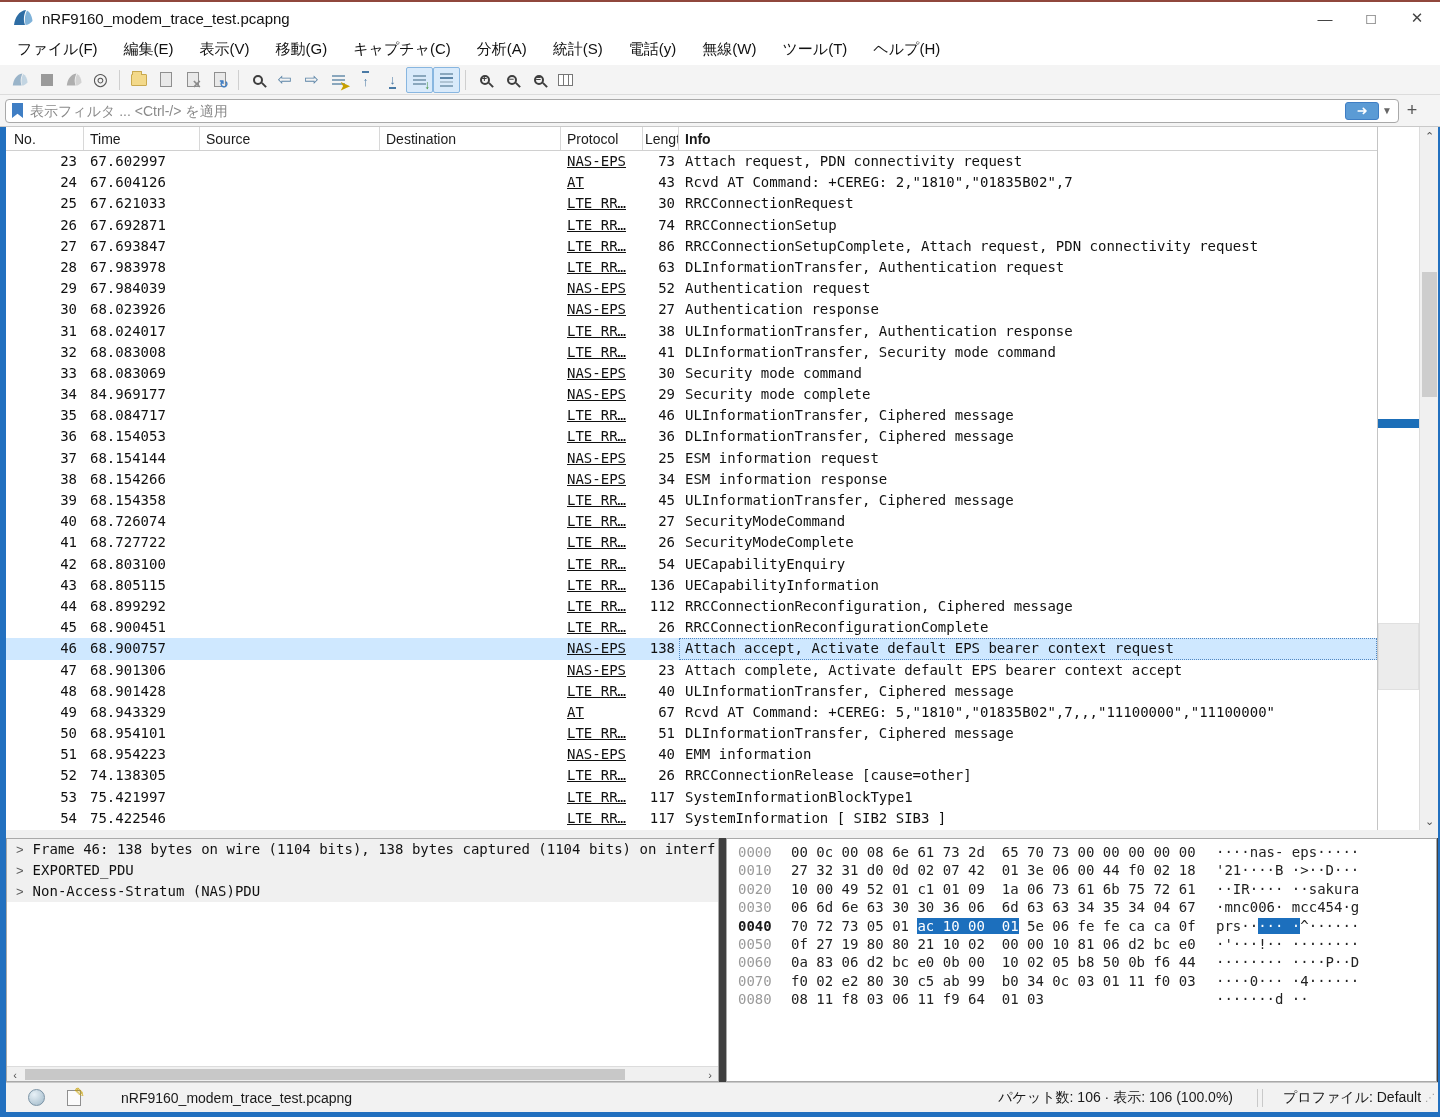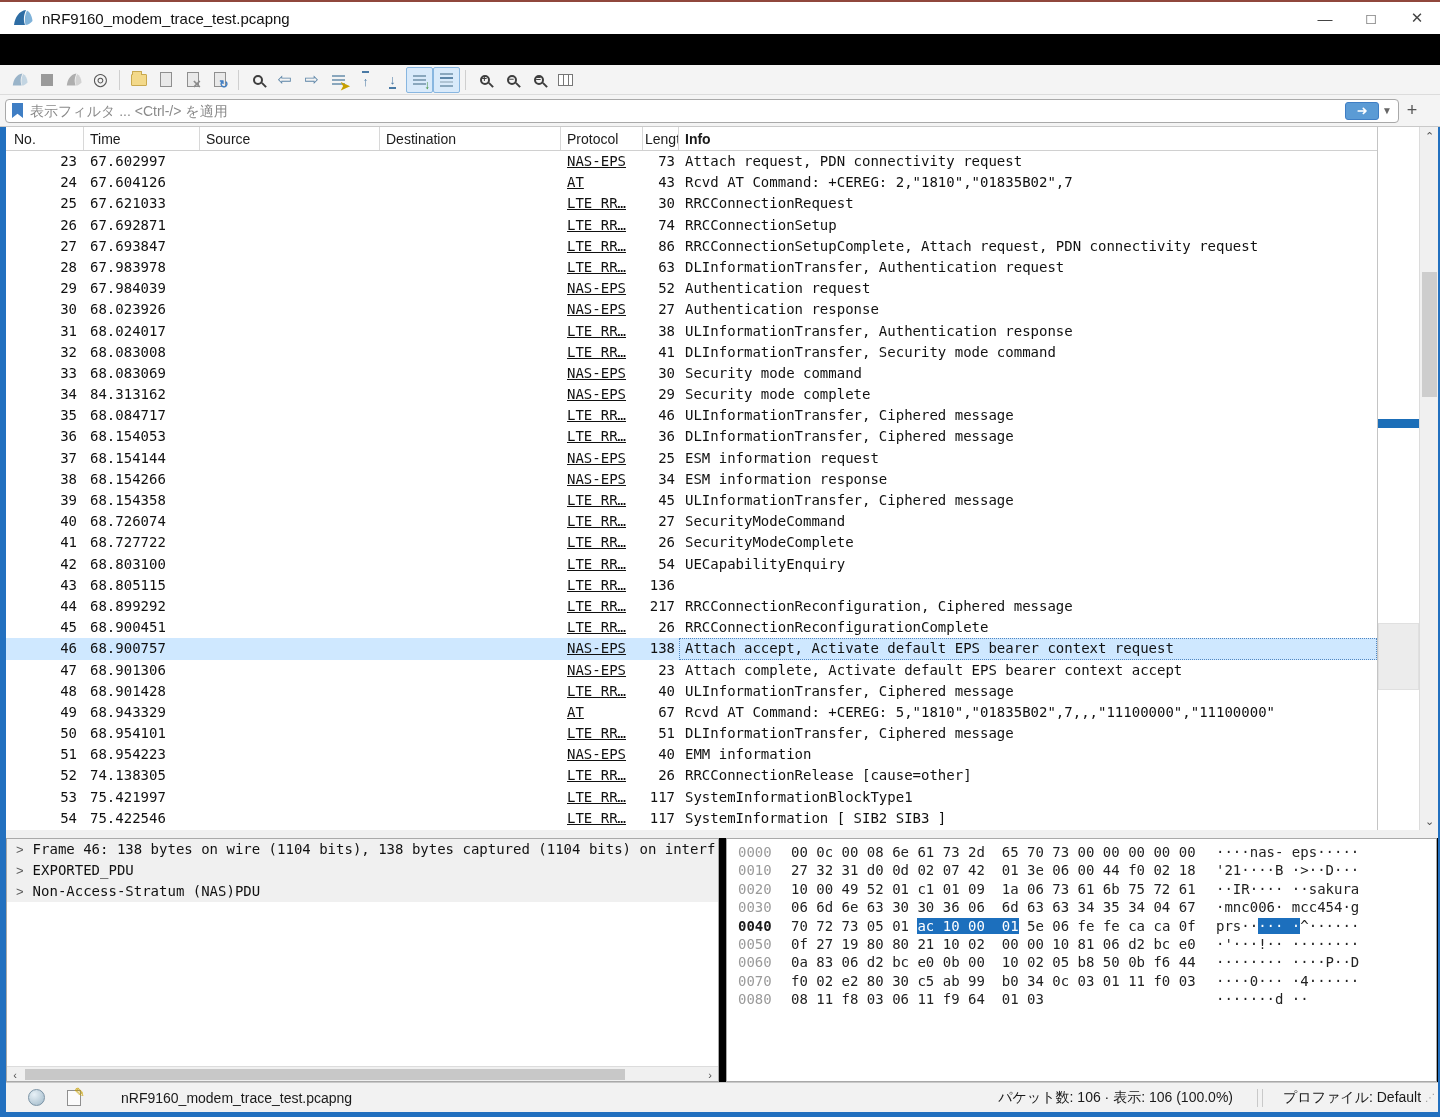--- a/index.html
+++ b/index.html
@@ -1,18 +1,18 @@
 <!DOCTYPE html>
 <html><head>
 <meta charset="utf-8">
 <style>
   * { margin:0; padding:0; box-sizing:border-box; }
   html,body { width:1440px; height:1117px; background:#fff; font-family:"Liberation Sans",sans-serif; overflow:hidden; }
   .abs { position:absolute; }
-  #win { position:relative; width:1440px; height:1117px; background:#000000; }
+  #win { position:relative; width:1440px; height:1117px; background:#404040; }
 
   
   #top-line { left:0; top:0; width:1440px; height:2px; background:#90473c; }
   #left-border { left:0; top:127px; width:6px; height:985px; background:#2270bf; }
   #right-border { left:1438px; top:127px; width:2px; height:985px; background:#2270bf; }
   #bottom-border { left:0; top:1112px; width:1440px; height:5px; background:#2270bf; }
 
   
   #titlebar { left:0; top:2px; width:1440px; height:32px; background:#fff; display:flex; align-items:center; }
   #app-logo { width:20px; height:18px; margin-left:13px; }
@@ -123,20 +123,33 @@
         <path d="M12.5 16 C11 10.5 12 5.5 14 1.5 C17 3 19 7 19.5 12 C17 14.5 15 16 12.5 16 Z" fill="#7fb2d9"></path>
       </svg>
     <span id="title-text">nRF9160_modem_trace_test.pcapng</span>
     <div id="win-controls">
       <span class="wbtn">—</span>
       <span class="wbtn">□</span>
       <span class="wbtn">✕</span>
     </div>
   </div>
 
+  <div class="abs" id="menubar">
+      <span class="menu-item">ファイル(F)</span>
+      <span class="menu-item">編集(E)</span>
+      <span class="menu-item">表示(V)</span>
+      <span class="menu-item">移動(G)</span>
+      <span class="menu-item">キャプチャ(C)</span>
+      <span class="menu-item">分析(A)</span>
+      <span class="menu-item">統計(S)</span>
+      <span class="menu-item">電話(y)</span>
+      <span class="menu-item">無線(W)</span>
+      <span class="menu-item">ツール(T)</span>
+      <span class="menu-item">ヘルプ(H)</span>
+    </div>
 
   <div class="abs" id="toolbar">
     <span class="tbtn">
         <svg class="fin" viewBox="0 0 20 18">
           <path d="M1 16 C2 8 6 2 13 1 C11 6 10 10 12 16 Z" fill="#9ab4c9"></path>
           <path d="M12.5 16 C11 10.5 12 5.5 14 1.5 C17 3 19 7 19.5 12 C17 14.5 15 16 12.5 16 Z" fill="#c3d5e2"></path>
         </svg>
       </span>
     <span class="tbtn">
         <span class="sq"></span>
@@ -253,31 +266,31 @@
         <div class="plrow"><span class="c-no">24</span><span class="c-time">67.604126</span><span class="c-src"></span><span class="c-dst"></span><span class="c-proto">AT</span><span class="c-len">43</span><span class="c-info">Rcvd AT Command: +CEREG: 2,"1810","01835B02",7</span></div>
         <div class="plrow"><span class="c-no">25</span><span class="c-time">67.621033</span><span class="c-src"></span><span class="c-dst"></span><span class="c-proto">LTE RR…</span><span class="c-len">30</span><span class="c-info">RRCConnectionRequest</span></div>
         <div class="plrow"><span class="c-no">26</span><span class="c-time">67.692871</span><span class="c-src"></span><span class="c-dst"></span><span class="c-proto">LTE RR…</span><span class="c-len">74</span><span class="c-info">RRCConnectionSetup</span></div>
         <div class="plrow"><span class="c-no">27</span><span class="c-time">67.693847</span><span class="c-src"></span><span class="c-dst"></span><span class="c-proto">LTE RR…</span><span class="c-len">86</span><span class="c-info">RRCConnectionSetupComplete, Attach request, PDN connectivity request</span></div>
         <div class="plrow"><span class="c-no">28</span><span class="c-time">67.983978</span><span class="c-src"></span><span class="c-dst"></span><span class="c-proto">LTE RR…</span><span class="c-len">63</span><span class="c-info">DLInformationTransfer, Authentication request</span></div>
         <div class="plrow"><span class="c-no">29</span><span class="c-time">67.984039</span><span class="c-src"></span><span class="c-dst"></span><span class="c-proto">NAS-EPS</span><span class="c-len">52</span><span class="c-info">Authentication request</span></div>
         <div class="plrow"><span class="c-no">30</span><span class="c-time">68.023926</span><span class="c-src"></span><span class="c-dst"></span><span class="c-proto">NAS-EPS</span><span class="c-len">27</span><span class="c-info">Authentication response</span></div>
         <div class="plrow"><span class="c-no">31</span><span class="c-time">68.024017</span><span class="c-src"></span><span class="c-dst"></span><span class="c-proto">LTE RR…</span><span class="c-len">38</span><span class="c-info">ULInformationTransfer, Authentication response</span></div>
         <div class="plrow"><span class="c-no">32</span><span class="c-time">68.083008</span><span class="c-src"></span><span class="c-dst"></span><span class="c-proto">LTE RR…</span><span class="c-len">41</span><span class="c-info">DLInformationTransfer, Security mode command</span></div>
         <div class="plrow"><span class="c-no">33</span><span class="c-time">68.083069</span><span class="c-src"></span><span class="c-dst"></span><span class="c-proto">NAS-EPS</span><span class="c-len">30</span><span class="c-info">Security mode command</span></div>
-        <div class="plrow"><span class="c-no">34</span><span class="c-time">84.313162</span><span class="c-src"></span><span class="c-dst"></span><span class="c-proto">NAS-EPS</span><span class="c-len">29</span><span class="c-info">Security mode complete</span></div>
+        <div class="plrow"><span class="c-no">34</span><span class="c-time">84.969177</span><span class="c-src"></span><span class="c-dst"></span><span class="c-proto">NAS-EPS</span><span class="c-len">29</span><span class="c-info">Security mode complete</span></div>
         <div class="plrow"><span class="c-no">35</span><span class="c-time">68.084717</span><span class="c-src"></span><span class="c-dst"></span><span class="c-proto">LTE RR…</span><span class="c-len">46</span><span class="c-info">ULInformationTransfer, Ciphered message</span></div>
         <div class="plrow"><span class="c-no">36</span><span class="c-time">68.154053</span><span class="c-src"></span><span class="c-dst"></span><span class="c-proto">LTE RR…</span><span class="c-len">36</span><span class="c-info">DLInformationTransfer, Ciphered message</span></div>
         <div class="plrow"><span class="c-no">37</span><span class="c-time">68.154144</span><span class="c-src"></span><span class="c-dst"></span><span class="c-proto">NAS-EPS</span><span class="c-len">25</span><span class="c-info">ESM information request</span></div>
         <div class="plrow"><span class="c-no">38</span><span class="c-time">68.154266</span><span class="c-src"></span><span class="c-dst"></span><span class="c-proto">NAS-EPS</span><span class="c-len">34</span><span class="c-info">ESM information response</span></div>
         <div class="plrow"><span class="c-no">39</span><span class="c-time">68.154358</span><span class="c-src"></span><span class="c-dst"></span><span class="c-proto">LTE RR…</span><span class="c-len">45</span><span class="c-info">ULInformationTransfer, Ciphered message</span></div>
         <div class="plrow"><span class="c-no">40</span><span class="c-time">68.726074</span><span class="c-src"></span><span class="c-dst"></span><span class="c-proto">LTE RR…</span><span class="c-len">27</span><span class="c-info">SecurityModeCommand</span></div>
         <div class="plrow"><span class="c-no">41</span><span class="c-time">68.727722</span><span class="c-src"></span><span class="c-dst"></span><span class="c-proto">LTE RR…</span><span class="c-len">26</span><span class="c-info">SecurityModeComplete</span></div>
         <div class="plrow"><span class="c-no">42</span><span class="c-time">68.803100</span><span class="c-src"></span><span class="c-dst"></span><span class="c-proto">LTE RR…</span><span class="c-len">54</span><span class="c-info">UECapabilityEnquiry</span></div>
-        <div class="plrow"><span class="c-no">43</span><span class="c-time">68.805115</span><span class="c-src"></span><span class="c-dst"></span><span class="c-proto">LTE RR…</span><span class="c-len">136</span></div>
-        <div class="plrow"><span class="c-no">44</span><span class="c-time">68.899292</span><span class="c-src"></span><span class="c-dst"></span><span class="c-proto">LTE RR…</span><span class="c-len">217</span><span class="c-info">RRCConnectionReconfiguration, Ciphered message</span></div>
+        <div class="plrow"><span class="c-no">43</span><span class="c-time">68.805115</span><span class="c-src"></span><span class="c-dst"></span><span class="c-proto">LTE RR…</span><span class="c-len">136</span><span class="c-info">UECapabilityInformation</span></div>
+        <div class="plrow"><span class="c-no">44</span><span class="c-time">68.899292</span><span class="c-src"></span><span class="c-dst"></span><span class="c-proto">LTE RR…</span><span class="c-len">112</span><span class="c-info">RRCConnectionReconfiguration, Ciphered message</span></div>
         <div class="plrow"><span class="c-no">45</span><span class="c-time">68.900451</span><span class="c-src"></span><span class="c-dst"></span><span class="c-proto">LTE RR…</span><span class="c-len">26</span><span class="c-info">RRCConnectionReconfigurationComplete</span></div>
         <div class="plrow sel"><span class="c-no">46</span><span class="c-time">68.900757</span><span class="c-src"></span><span class="c-dst"></span><span class="c-proto">NAS-EPS</span><span class="c-len">138</span><span class="c-info">Attach accept, Activate default EPS bearer context request</span></div>
         <div class="plrow"><span class="c-no">47</span><span class="c-time">68.901306</span><span class="c-src"></span><span class="c-dst"></span><span class="c-proto">NAS-EPS</span><span class="c-len">23</span><span class="c-info">Attach complete, Activate default EPS bearer context accept</span></div>
         <div class="plrow"><span class="c-no">48</span><span class="c-time">68.901428</span><span class="c-src"></span><span class="c-dst"></span><span class="c-proto">LTE RR…</span><span class="c-len">40</span><span class="c-info">ULInformationTransfer, Ciphered message</span></div>
         <div class="plrow"><span class="c-no">49</span><span class="c-time">68.943329</span><span class="c-src"></span><span class="c-dst"></span><span class="c-proto">AT</span><span class="c-len">67</span><span class="c-info">Rcvd AT Command: +CEREG: 5,"1810","01835B02",7,,,"11100000","11100000"</span></div>
         <div class="plrow"><span class="c-no">50</span><span class="c-time">68.954101</span><span class="c-src"></span><span class="c-dst"></span><span class="c-proto">LTE RR…</span><span class="c-len">51</span><span class="c-info">DLInformationTransfer, Ciphered message</span></div>
         <div class="plrow"><span class="c-no">51</span><span class="c-time">68.954223</span><span class="c-src"></span><span class="c-dst"></span><span class="c-proto">NAS-EPS</span><span class="c-len">40</span><span class="c-info">EMM information</span></div>
         <div class="plrow"><span class="c-no">52</span><span class="c-time">74.138305</span><span class="c-src"></span><span class="c-dst"></span><span class="c-proto">LTE RR…</span><span class="c-len">26</span><span class="c-info">RRCConnectionRelease [cause=other]</span></div>
         <div class="plrow"><span class="c-no">53</span><span class="c-time">75.421997</span><span class="c-src"></span><span class="c-dst"></span><span class="c-proto">LTE RR…</span><span class="c-len">117</span><span class="c-info">SystemInformationBlockType1</span></div>
         <div class="plrow"><span class="c-no">54</span><span class="c-time">75.422546</span><span class="c-src"></span><span class="c-dst"></span><span class="c-proto">LTE RR…</span><span class="c-len">117</span><span class="c-info">SystemInformation [ SIB2 SIB3 ]</span></div>

